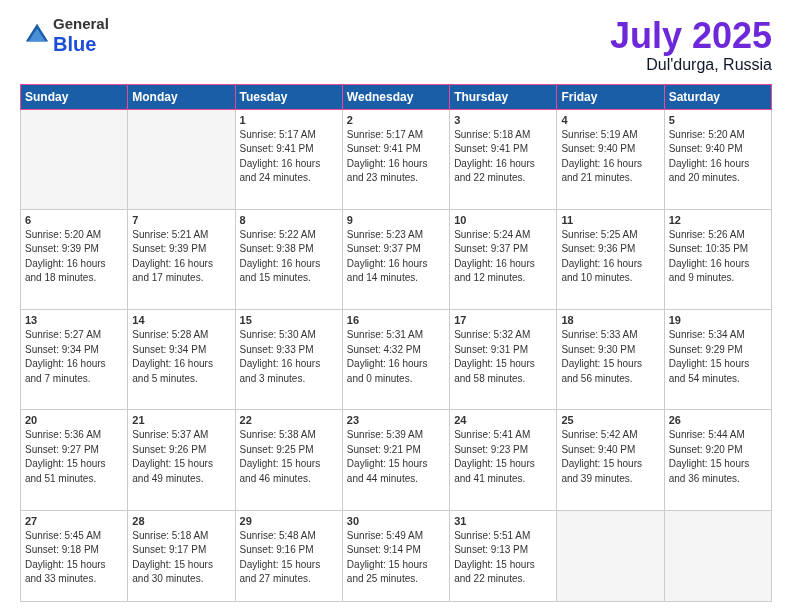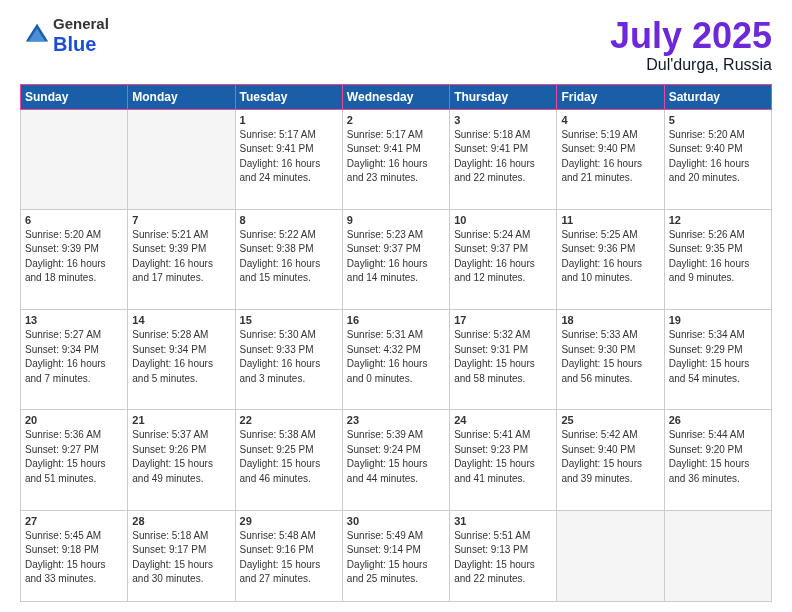--- a/index.html
+++ b/index.html
@@ -217,21 +217,21 @@
           <td>
             <span class="day-num">11</span>
             <div class="day-info">Sunrise: 5:25 AM
 Sunset: 9:36 PM
 Daylight: 16 hours
 and 10 minutes.</div>
           </td>
           <td>
             <span class="day-num">12</span>
             <div class="day-info">Sunrise: 5:26 AM
-Sunset: 9:35 PM
+Sunset: 10:35 PM
 Daylight: 16 hours
 and 9 minutes.</div>
           </td>
         </tr>
         <tr>
           <td>
             <span class="day-num">13</span>
             <div class="day-info">Sunrise: 5:27 AM
 Sunset: 9:34 PM
 Daylight: 16 hours
@@ -298,21 +298,21 @@
           <td>
             <span class="day-num">22</span>
             <div class="day-info">Sunrise: 5:38 AM
 Sunset: 9:25 PM
 Daylight: 15 hours
 and 46 minutes.</div>
           </td>
           <td>
             <span class="day-num">23</span>
             <div class="day-info">Sunrise: 5:39 AM
-Sunset: 9:24 PM
+Sunset: 9:21 PM
 Daylight: 15 hours
 and 44 minutes.</div>
           </td>
           <td>
             <span class="day-num">24</span>
             <div class="day-info">Sunrise: 5:41 AM
 Sunset: 9:23 PM
 Daylight: 15 hours
 and 41 minutes.</div>
           </td>

